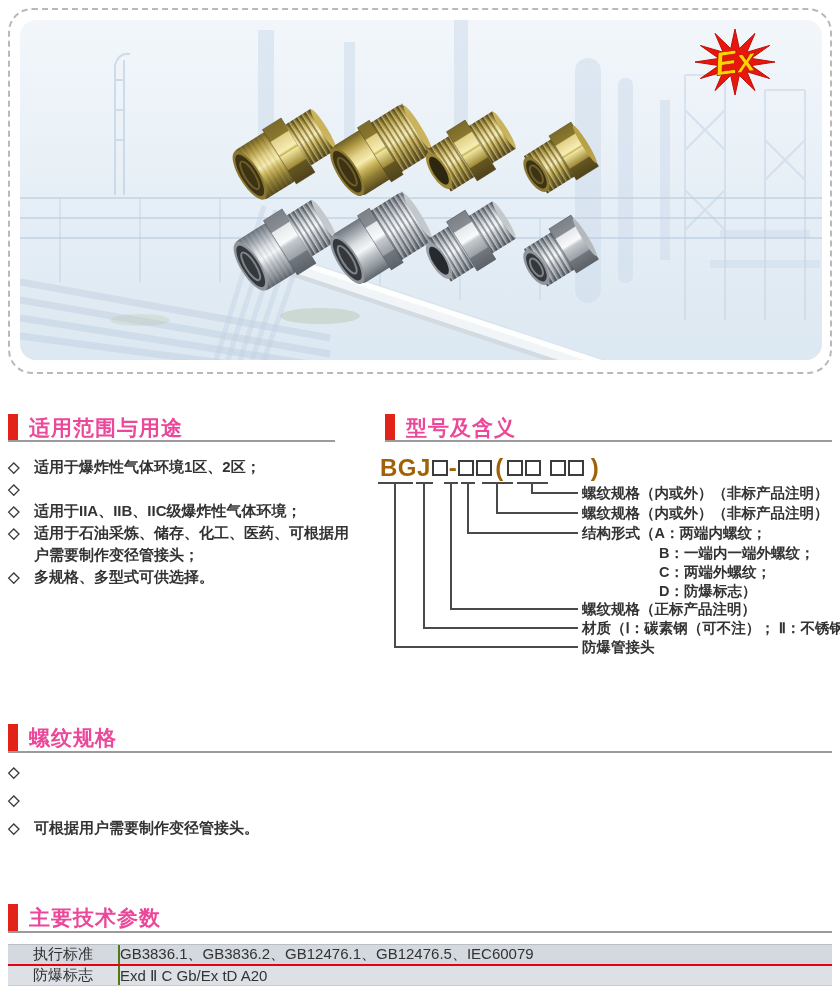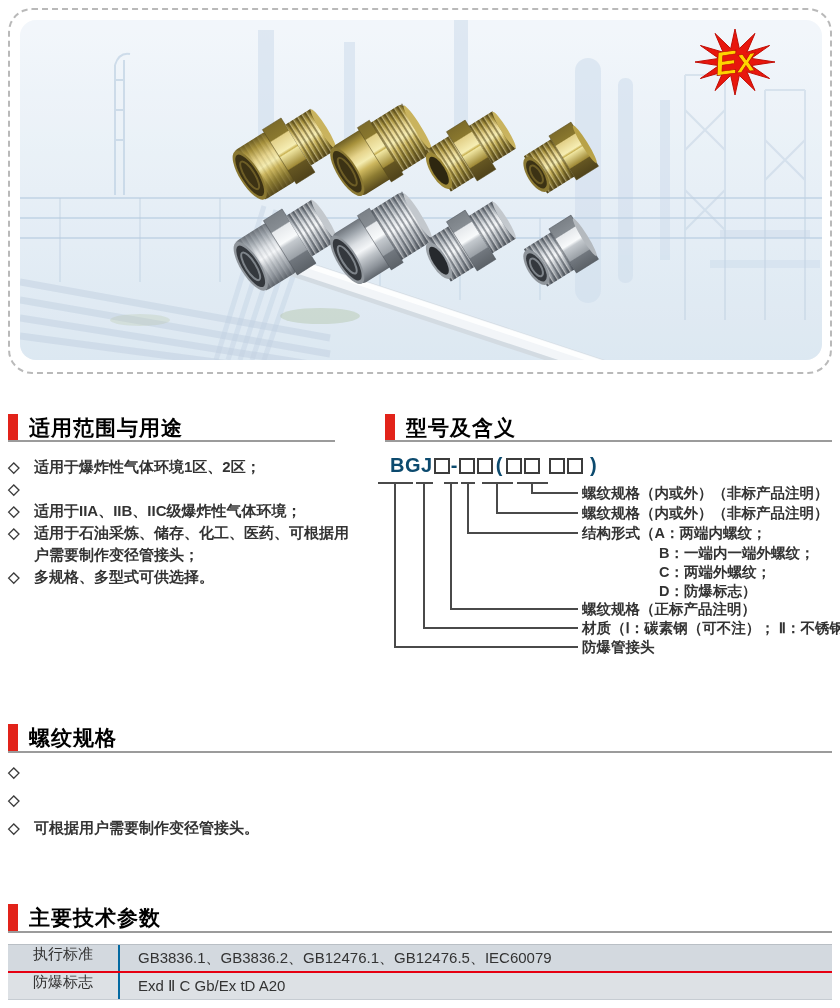--- a/index.html
+++ b/index.html
@@ -9,51 +9,51 @@
   
   .dashed-frame{position:absolute;left:8px;top:8px;width:820px;height:362px;
                 border:2px dashed #b9b9b9;border-radius:24px}
   .photo{position:absolute;left:20px;top:20px;width:802px;height:340px;
          border-radius:16px;overflow:hidden}
   .photo svg{display:block}
 
   
   .sec-head{position:absolute;display:flex;align-items:center;gap:11px;height:28px}
   .sec-head .bar{width:10px;height:28px;background:var(--accent,#e2231a)}
-  .sec-head .t{font-size:21px;font-weight:bold;color:#000000;letter-spacing:1px;white-space:nowrap}
+  .sec-head .t{font-size:21px;font-weight:bold;color:#ec4899;letter-spacing:1px;white-space:nowrap}
   .rule{position:absolute;height:2px;background:var(--rule,#9b9b9b)}
 
   
   .blist{position:absolute;margin:0;padding:0;list-style:none}
   .blist li{display:flex;font-size:15px;font-weight:bold;color:#333;line-height:22px}
   .blist li .dia{flex:0 0 26px;color:#3c3c3c}
   .blist.feat li{line-height:28px}
 
   
   .diagram{position:absolute;left:378px;top:450px;width:460px;height:216px}
-  .code{position:absolute;left:12px;top:4px;display:flex;align-items:center;
-        font-size:20px;font-weight:600;color:#0c4a6e;letter-spacing:.5px}
+  .code{position:absolute;left:2px;top:4px;display:flex;align-items:center;
+        font-size:24px;font-weight:600;color:#a16207;letter-spacing:.5px}
   .code .sq{width:12px;height:12px;border:2px solid #3c3c3c;margin:0 1px}
   .code .gap{width:7px}
   .code .pr{margin:0 2px}
   .code .cl{margin-left:6px}
   .leaders{position:absolute;left:0;top:0}
   .mlabel{position:absolute;left:204px;height:19px;line-height:19px;font-size:14.5px;
           font-weight:600;color:#333;white-space:nowrap}
   .mlabel.indent{left:281px}
 
   
   .ptable{position:absolute;left:8px;top:944px;width:824px;font-size:15px;color:#333;
           border-top:1px solid #b9bfc5;border-bottom:1px solid #c6ccd2}
-  .prow{display:flex;align-items:flex-start;height:26px}
+  .prow{display:flex;align-items:flex-start;height:19px}
   .prow.r1{background:var(--table_row1_bg,#d3d9df)}
   .prow.r2{background:var(--table_row2_bg,#dde1e5)}
   .prow .pl{flex:0 0 110px;text-align:center}
-  .prow .pv{flex:1;height:100%;display:flex;align-items:center;padding-left:18px;
-            border-left:2px solid #0369a1}
+  .prow .pv{flex:1;height:100%;display:flex;align-items:center;
+            border-left:2px solid #4d7c0f}
   .redline{height:2px;background:var(--table_divider_red,#e60012)}
 
   .exT{font-size:33px;font-weight:bold;font-style:italic}
 </style>
 </head>
 <body>
 
 <div class="page">
 
   <div class="dashed-frame"></div>

